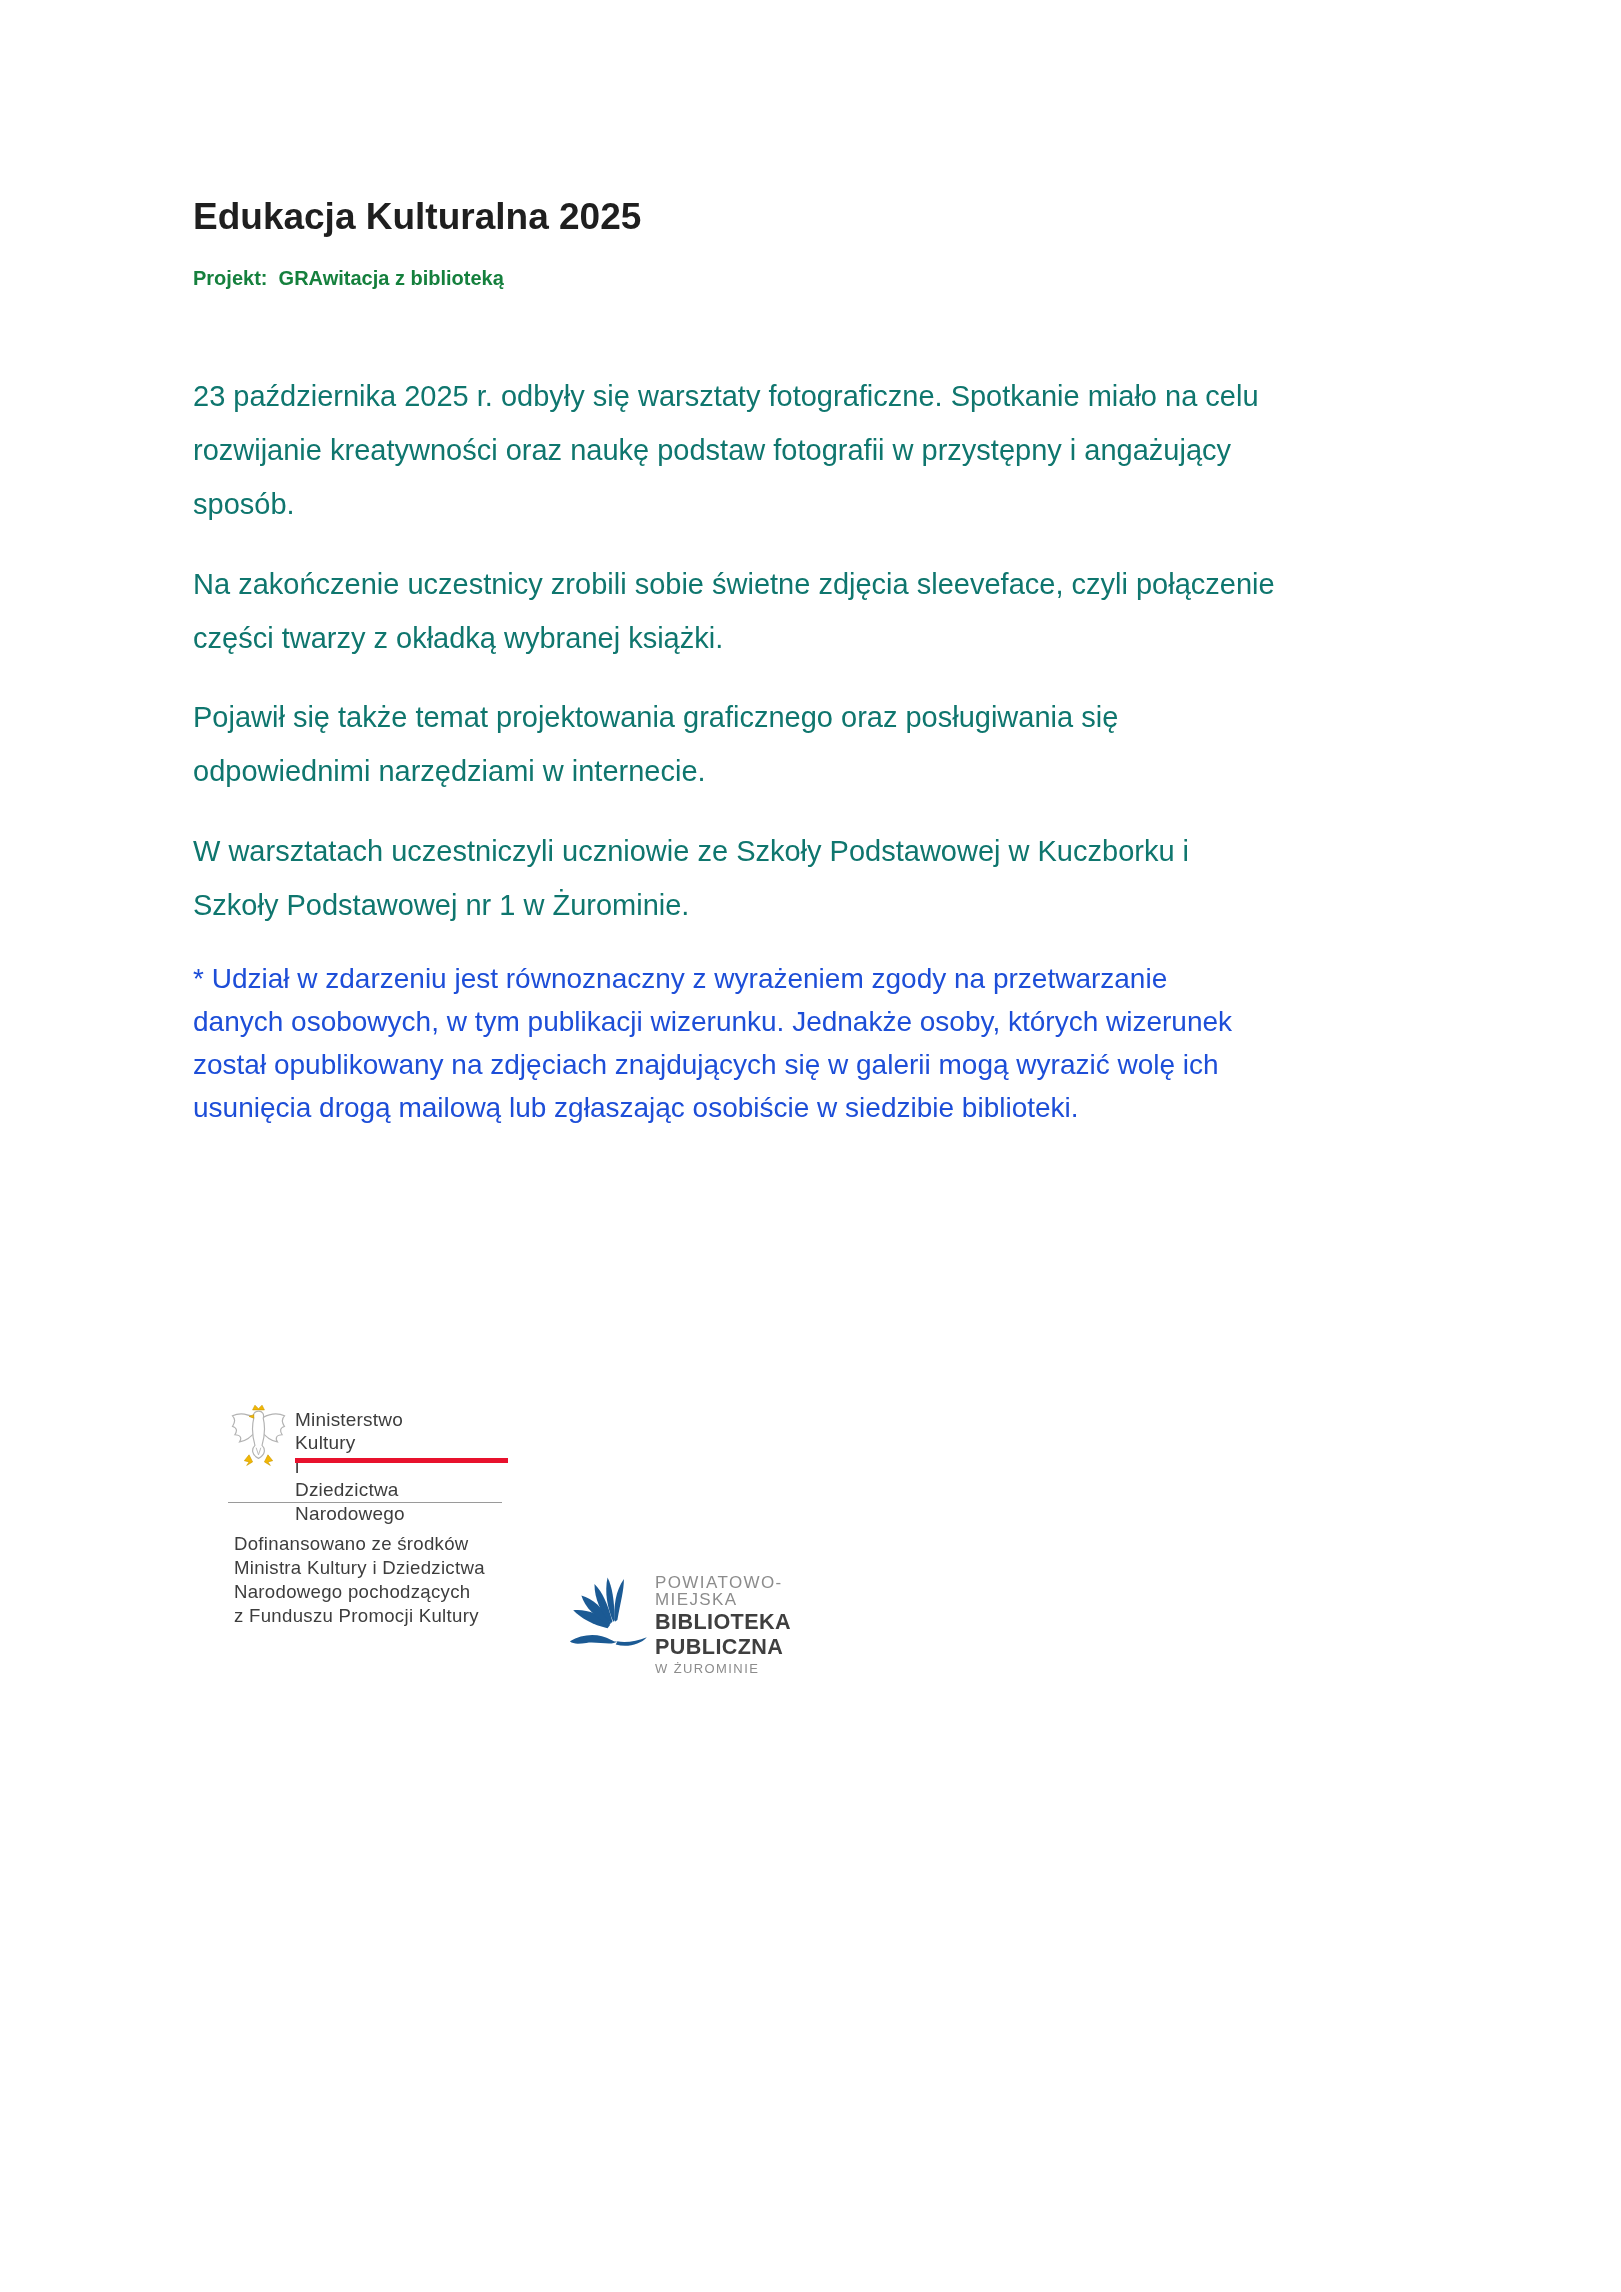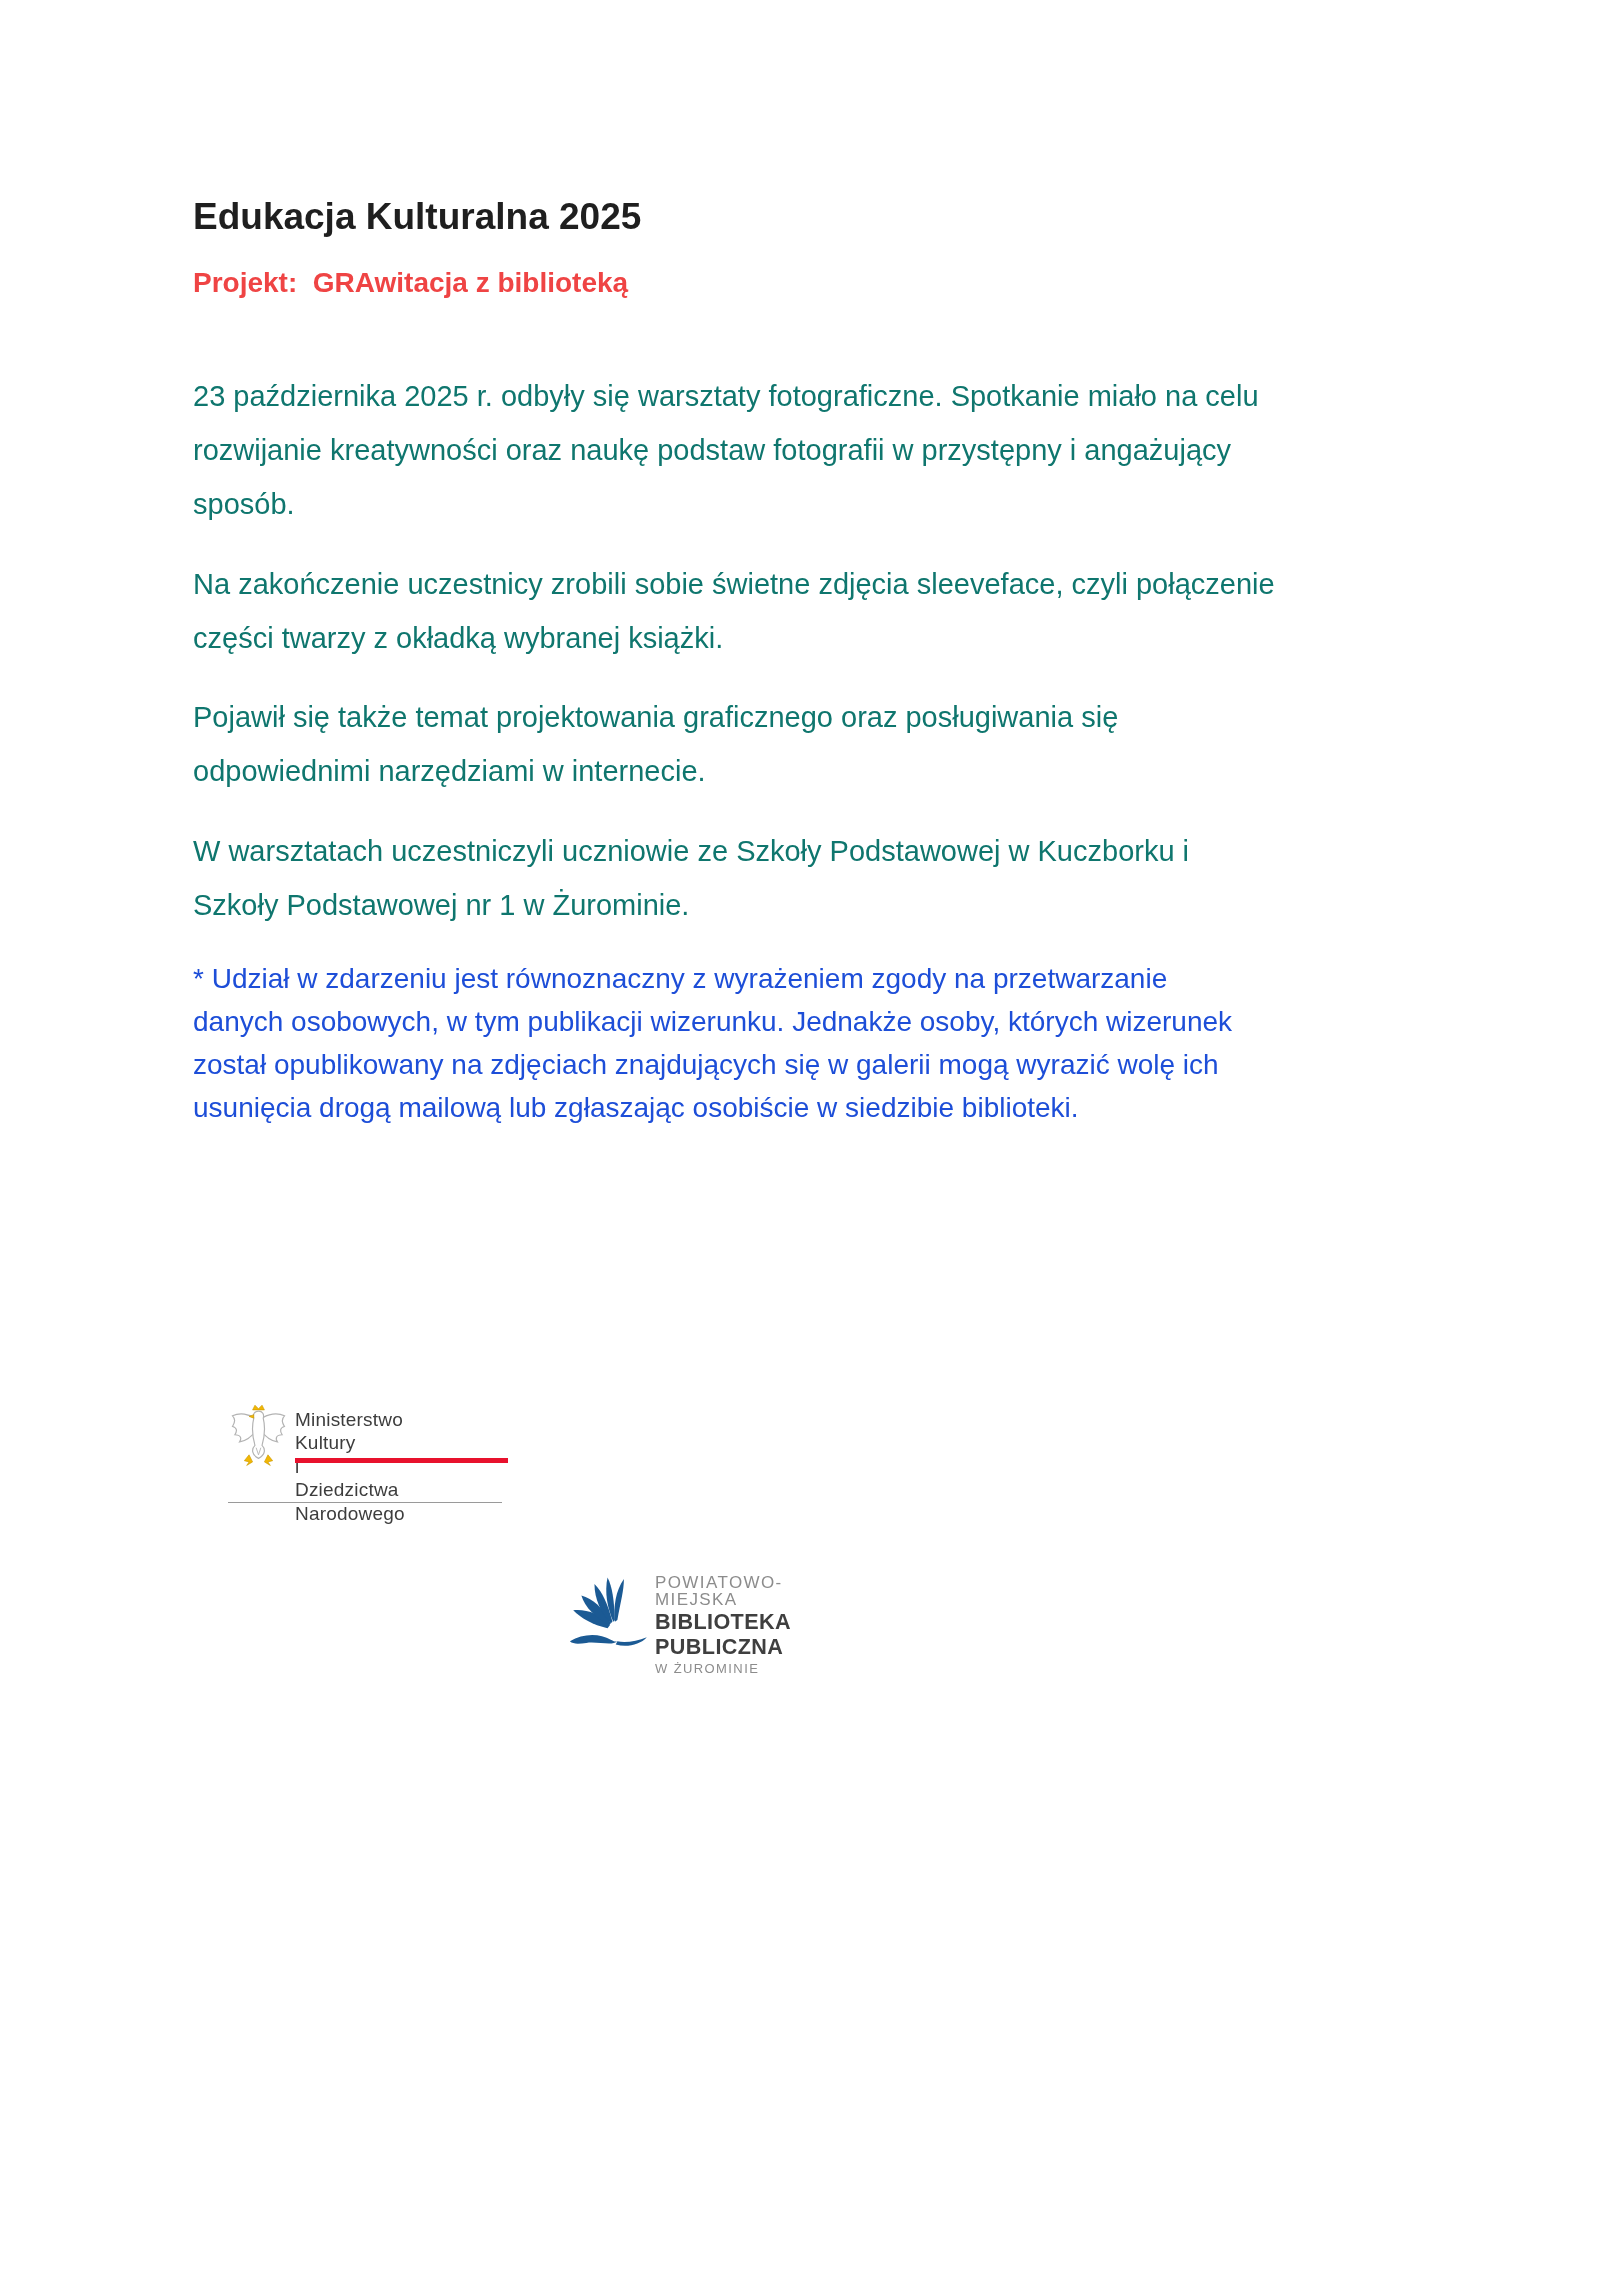--- a/index.html
+++ b/index.html
@@ -12,21 +12,21 @@
     overflow:hidden;
   }
   .pre { white-space:pre-wrap; }
 
   .doc-title {
     position:absolute; left:193px; top:196px;
     font-size:37px; font-weight:bold; color:#1f1f1f;
   }
   .doc-subtitle {
     position:absolute; left:193px; top:267px;
-    font-size:28px; font-weight:bold; color:#ef4444;
+    font-size:20px; font-weight:bold; color:#15803d;
   }
   .doc-body {
     position:absolute; left:193px; top:369px; width:1323px;
   }
   .doc-body .para {
     font-size:29px; line-height:54px; color:#0f766e;
     margin:0 0 25.5px 0;
   }
   .doc-body .footnote {
     font-size:28px; line-height:43px; color:#1d4ed8;
@@ -113,20 +113,24 @@
         <path d="M66 86 L74 96 L66 98 L70 104 L60 98 Z" fill="#f2b705" stroke="#c99700" stroke-width="1"></path>
       </svg>
     </span>
     <div class="mk-text pre">Ministerstwo Kultury
 i Dziedzictwa Narodowego</div>
     <div class="red-rule"></div>
   </div>
 
   <div class="footer-divider"></div>
 
+  <div class="funding-text pre">Dofinansowano ze środków
+Ministra Kultury i Dziedzictwa
+Narodowego pochodzących
+z Funduszu Promocji Kultury</div>
 
   <div class="library-logo">
     <span class="book-ico">
       <svg viewBox="0 0 110 110" width="90" height="102" xmlns="http://www.w3.org/2000/svg">
         <g fill="#1b5a94">
 
           <path d="M55 72 C44 58 24 52 10 54 C20 64 34 72 52 76 Z"></path>
           <path d="M56 70 C46 50 34 40 20 36 C24 50 38 64 54 72 Z"></path>
           <path d="M58 68 C52 46 46 32 36 22 C36 40 44 58 56 70 Z"></path>
           <path d="M61 66 C60 42 58 26 52 14 C48 32 52 52 59 68 Z"></path>

